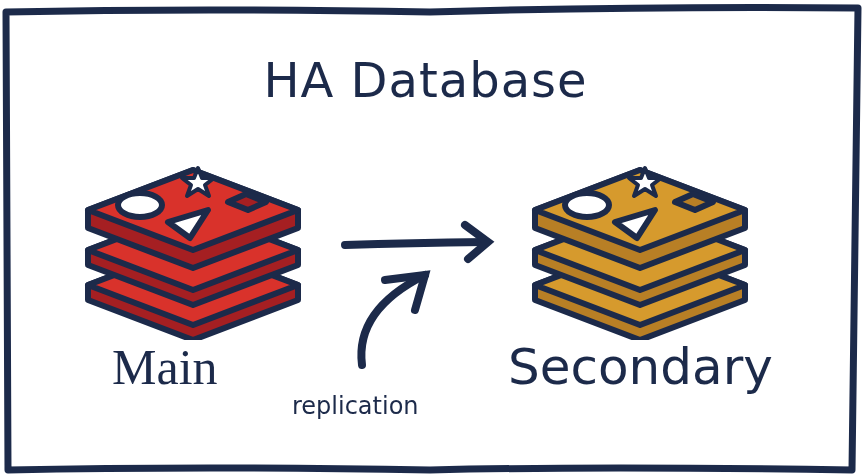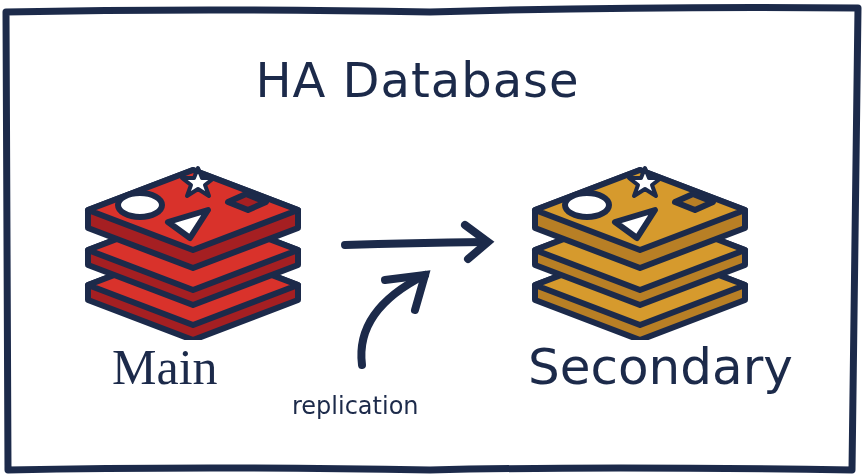--- a/index.html
+++ b/index.html
@@ -1,21 +1,21 @@
 <!DOCTYPE html>
 <html><head>
 <meta charset="utf-8">
 <style>
   html, body { margin:0; padding:0; background:#ffffff; }
   body { width:864px; height:476px; position:relative; overflow:hidden; font-family:"DejaVu Sans", sans-serif; }
   .frame { position:absolute; left:0; top:0; width:864px; height:476px; }
-  .title { position:absolute; left:0; width:835px; top:52px; text-align:center; font-size:48px; color:#1c2a4a; letter-spacing:1px; }
+  .title { position:absolute; left:8px; width:835px; top:52px; text-align:center; font-size:48px; color:#1c2a4a; letter-spacing:1px; }
   .label { position:absolute; color:#1c2a4a; }
   .lbl-main { left:112px; top:338px; font-size:50px;font-family:Liberation Serif, serif; }
-  .lbl-secondary { left:508px; top:338px; font-size:50px;margin-left:20px; }
+  .lbl-secondary { left:508px; top:338px; font-size:50px; }
   .lbl-repl { left:292px; top:392px; font-size:24px; }
   svg { position:absolute; }
 </style>
 </head>
 <body>
 
 <svg class="frame" width="864" height="476" viewBox="0 0 864 476">
   <path d="M6 12 Q200 8 430 12 Q650 6 858 8 L852 470 Q600 466 430 470 Q200 466 8 470 Z" fill="none" stroke="#1c2a4a" stroke-width="7" stroke-linejoin="round"></path>
 </svg>
 

